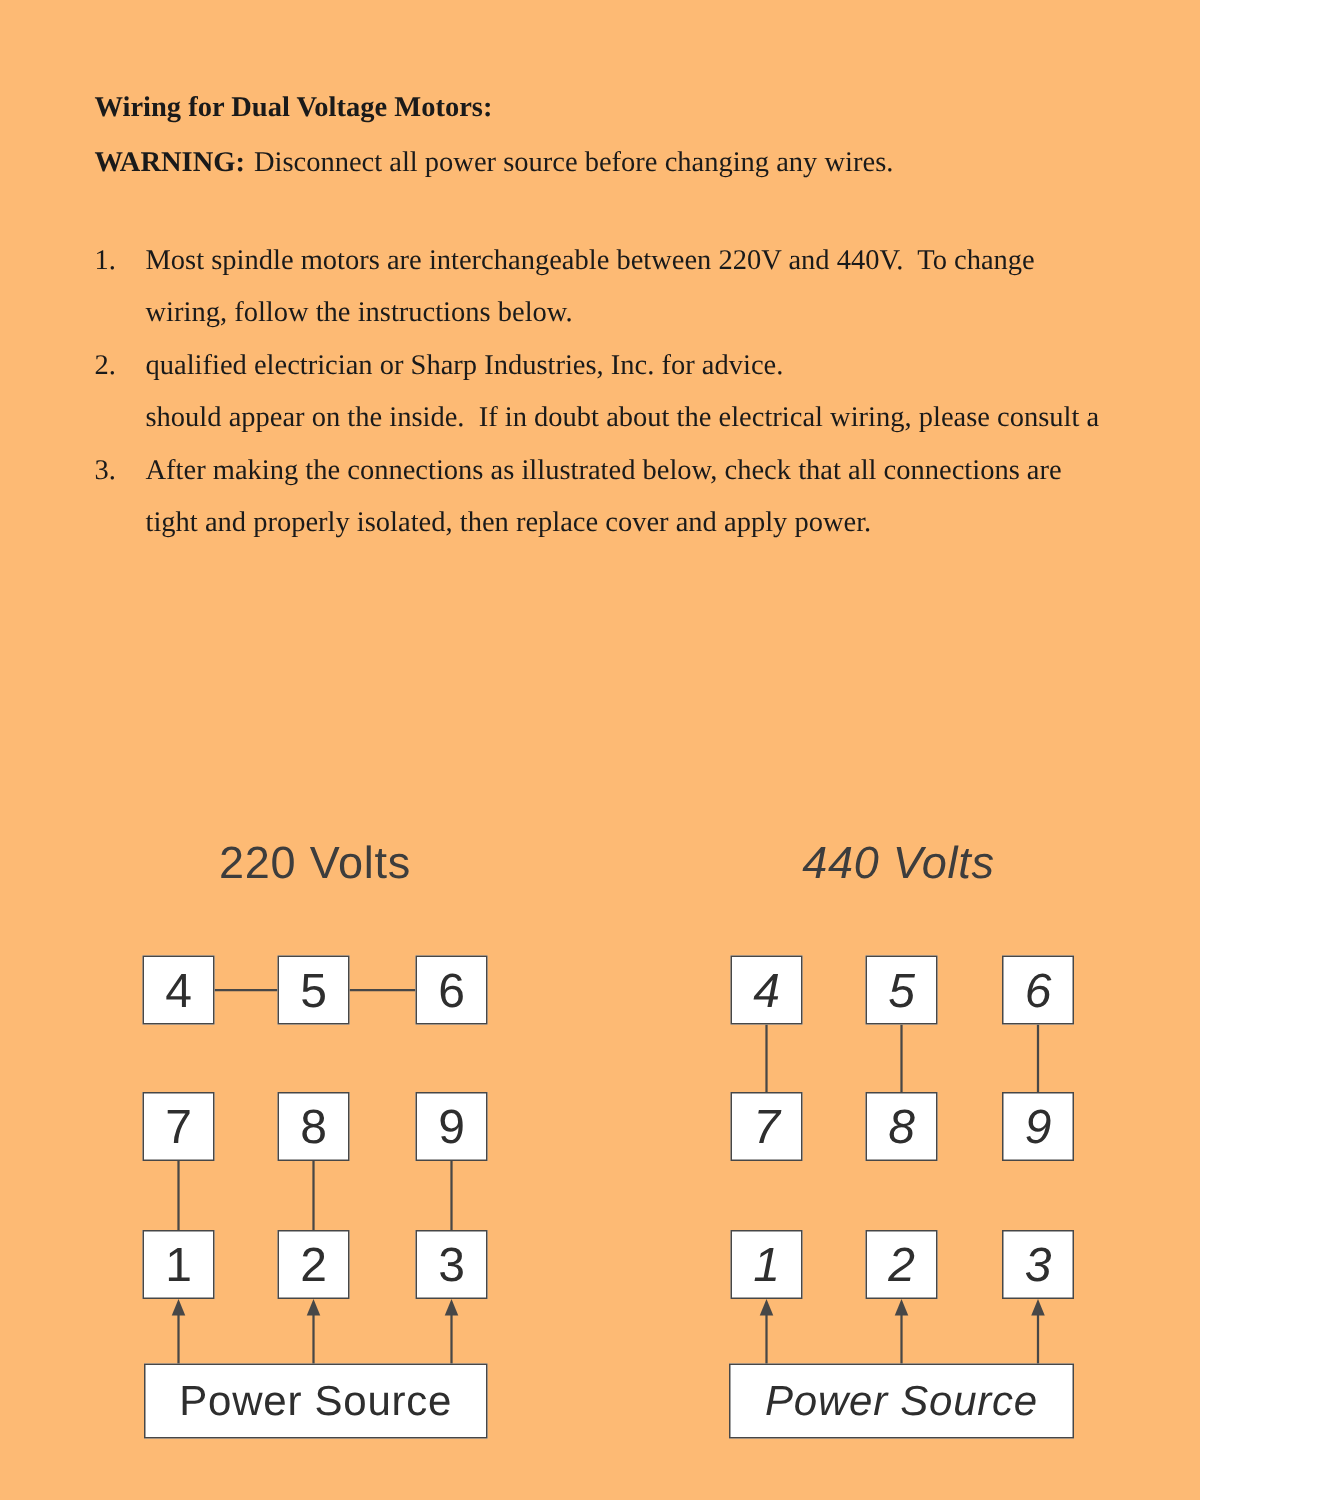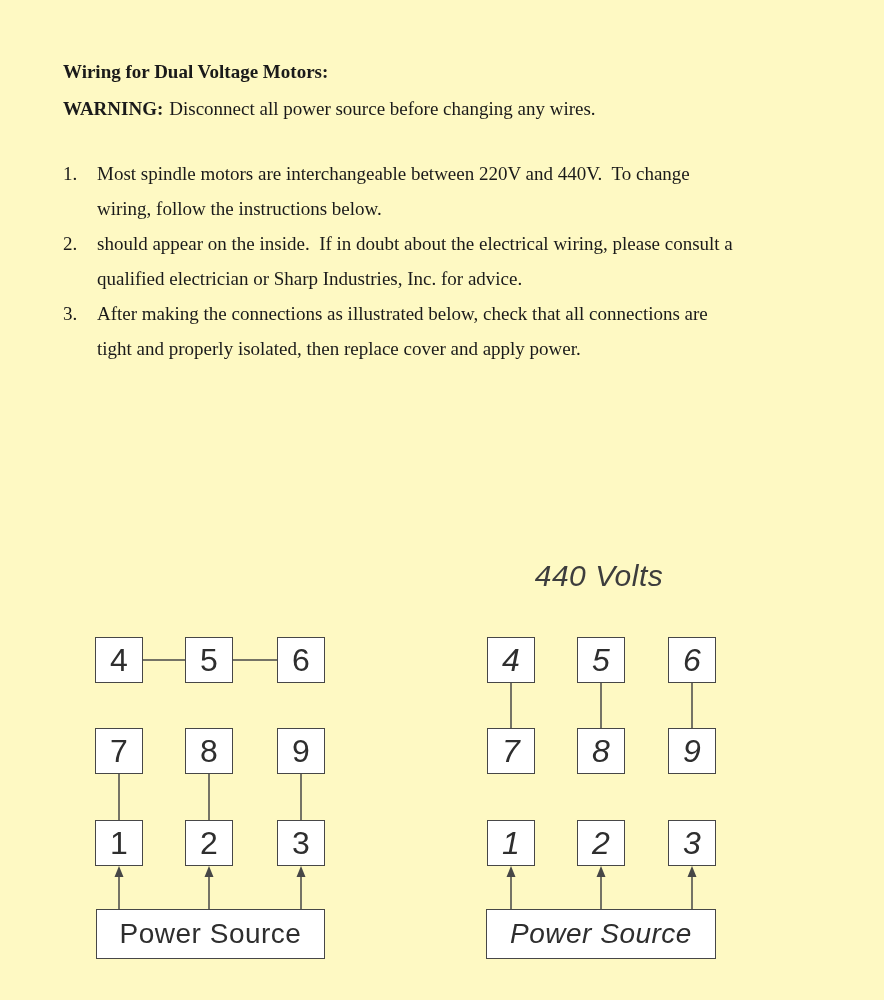--- a/index.html
+++ b/index.html
@@ -1,20 +1,20 @@
 <!DOCTYPE html>
 <html><head>
 <meta charset="utf-8">
 <style>
   html, body { margin: 0; padding: 0; background: #ffffff; }
   .page {
     position: relative;
-    width: 884px;
+    width: 800px;
     height: 1000px;
-    background: #fef9c3;
+    background: #fdba74;
     font-family: "Liberation Serif", serif;
     color: #1a1a1a;
     overflow: hidden;
   }
 
   
   .doc-heading {
     position: absolute;
     left: 63px; top: 59px;
     margin: 0;
@@ -123,34 +123,35 @@
     <div class="list-item">
       <span class="num">1.</span>
       <div class="lines">
         <div>Most spindle motors are interchangeable between 220V and 440V.  To change</div>
         <div>wiring, follow the instructions below.</div>
       </div>
     </div>
     <div class="list-item">
       <span class="num">2.</span>
       <div class="lines">
+        <div>qualified electrician or Sharp Industries, Inc. for advice.</div>
         <div>should appear on the inside.  If in doubt about the electrical wiring, please consult a</div>
-        <div>qualified electrician or Sharp Industries, Inc. for advice.</div>
       </div>
     </div>
     <div class="list-item">
       <span class="num">3.</span>
       <div class="lines">
         <div>After making the connections as illustrated below, check that all connections are</div>
         <div>tight and properly isolated, then replace cover and apply power.</div>
       </div>
     </div>
   </div>
 
   <div class="diagram left">
+    <div class="diagram-title">220 Volts</div>
 
     <svg class="wires" width="260" height="425" viewBox="0 0 260 425">
 
       <line x1="63" y1="105" x2="105" y2="105" stroke="#474747" stroke-width="1.5"></line>
       <line x1="153" y1="105" x2="197" y2="105" stroke="#474747" stroke-width="1.5"></line>
 
       <line x1="39" y1="219" x2="39" y2="265" stroke="#474747" stroke-width="1.5"></line>
       <line x1="129" y1="219" x2="129" y2="265" stroke="#474747" stroke-width="1.5"></line>
       <line x1="221" y1="219" x2="221" y2="265" stroke="#474747" stroke-width="1.5"></line>
 

